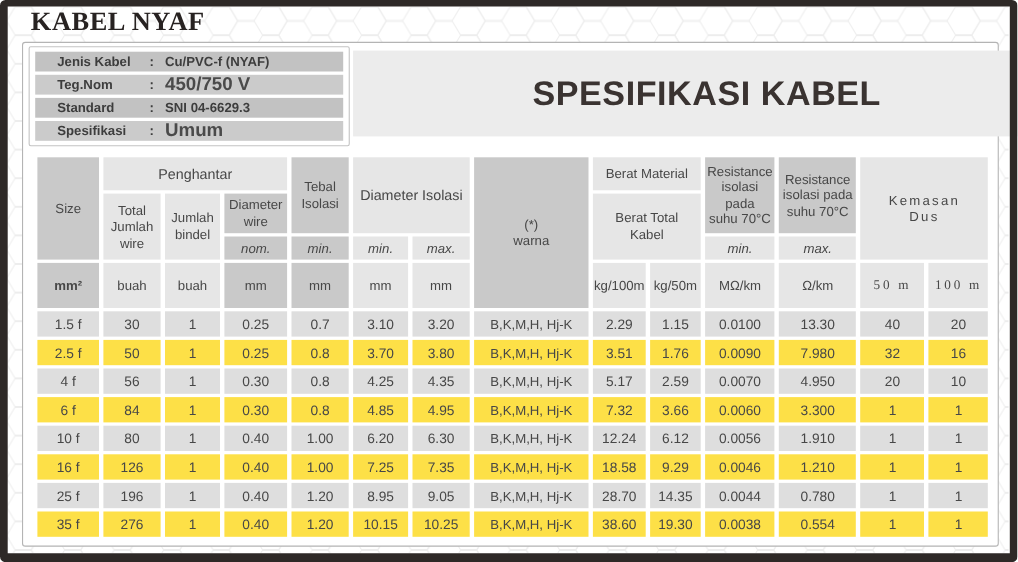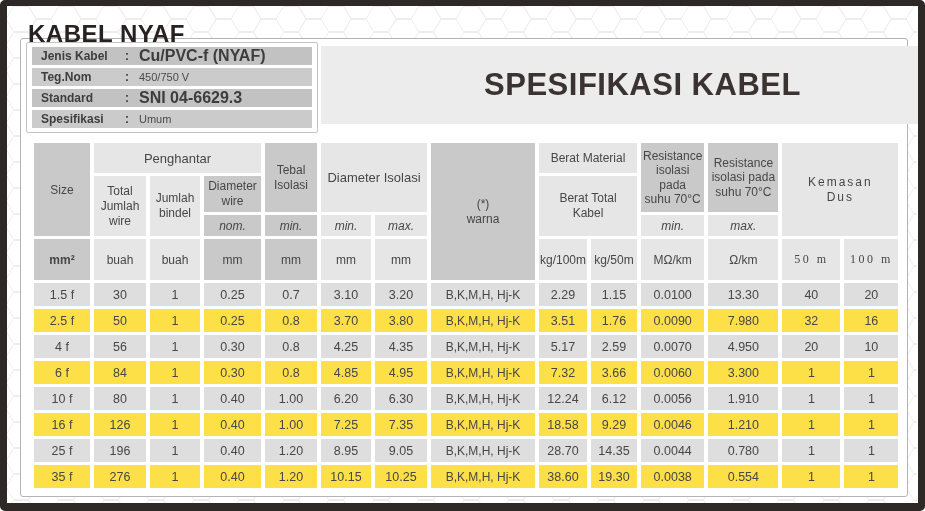--- a/index.html
+++ b/index.html
@@ -14,51 +14,52 @@
     position: absolute; inset: 6px; z-index: 0;
   }
   .outer-frame {
     position: absolute; inset: 0; z-index: 6;
     border: solid #2e2927;
     border-width: 6px 7px 8px 7px;
     border-radius: 5px;
     pointer-events: none;
   }
   .page-title {
-    position: absolute; left: 28px; top: 20px; z-index: 2;
+    position: absolute; left: 28px; top: 7px; z-index: 2;
     font-size: 24px; font-weight: bold; color: #272221;
     letter-spacing: 0.5px;
+    font-family: Liberation Serif, serif;
   }
   .panel {
     position: absolute; left: 20px; top: 38px; z-index: 1;
     width: 888px; height: 459px;
     background: #ffffff;
     border: 1px solid #b4b4b4;
     border-radius: 3px;
   }
   .info-box {
     position: absolute; left: 5px; top: 3px;
     width: 292px; height: 91px;
     background: #ffffff;
     border: 1px solid #c3c3c3;
     border-radius: 2px;
     padding: 4px 5px;
     display: flex; flex-direction: column; justify-content: space-between;
   }
   .info-row {
     height: 18px; display: flex; align-items: center;
-    padding-left: 9px; font-size: 12px; color: #3d3d3d;
+    padding-left: 20px; font-size: 12px; color: #3d3d3d;
   }
   .info-row:nth-child(odd)  { background: #c2c2c2; }
   .info-row:nth-child(even) { background: #cbcbcb; }
   .info-label { font-weight: bold; width: 84px; flex: none; }
   .info-colon { font-weight: bold; width: 10px; flex: none; }
   .info-value { margin-left: 4px; white-space: nowrap; }
-  .v-bold { font-weight: bold; font-size: 16px; }
-  .v-reg  { font-weight: normal; font-size: 11px; color: #4a4a4a; }
+  .v-bold { font-weight: bold; font-size: 12px; }
+  .v-reg  { font-weight: bold; font-size: 17px; color: #4a4a4a; }
   .spec-box {
     position: absolute; left: 300px; top: 7px;
     width: 643px; height: 78px;
     background: #ececec;
     display: flex; align-items: center; justify-content: center;
   }
   .spec-title {
     font-size: 31px; font-weight: bold; color: #3a3331;
     letter-spacing: 0.5px;
   }

